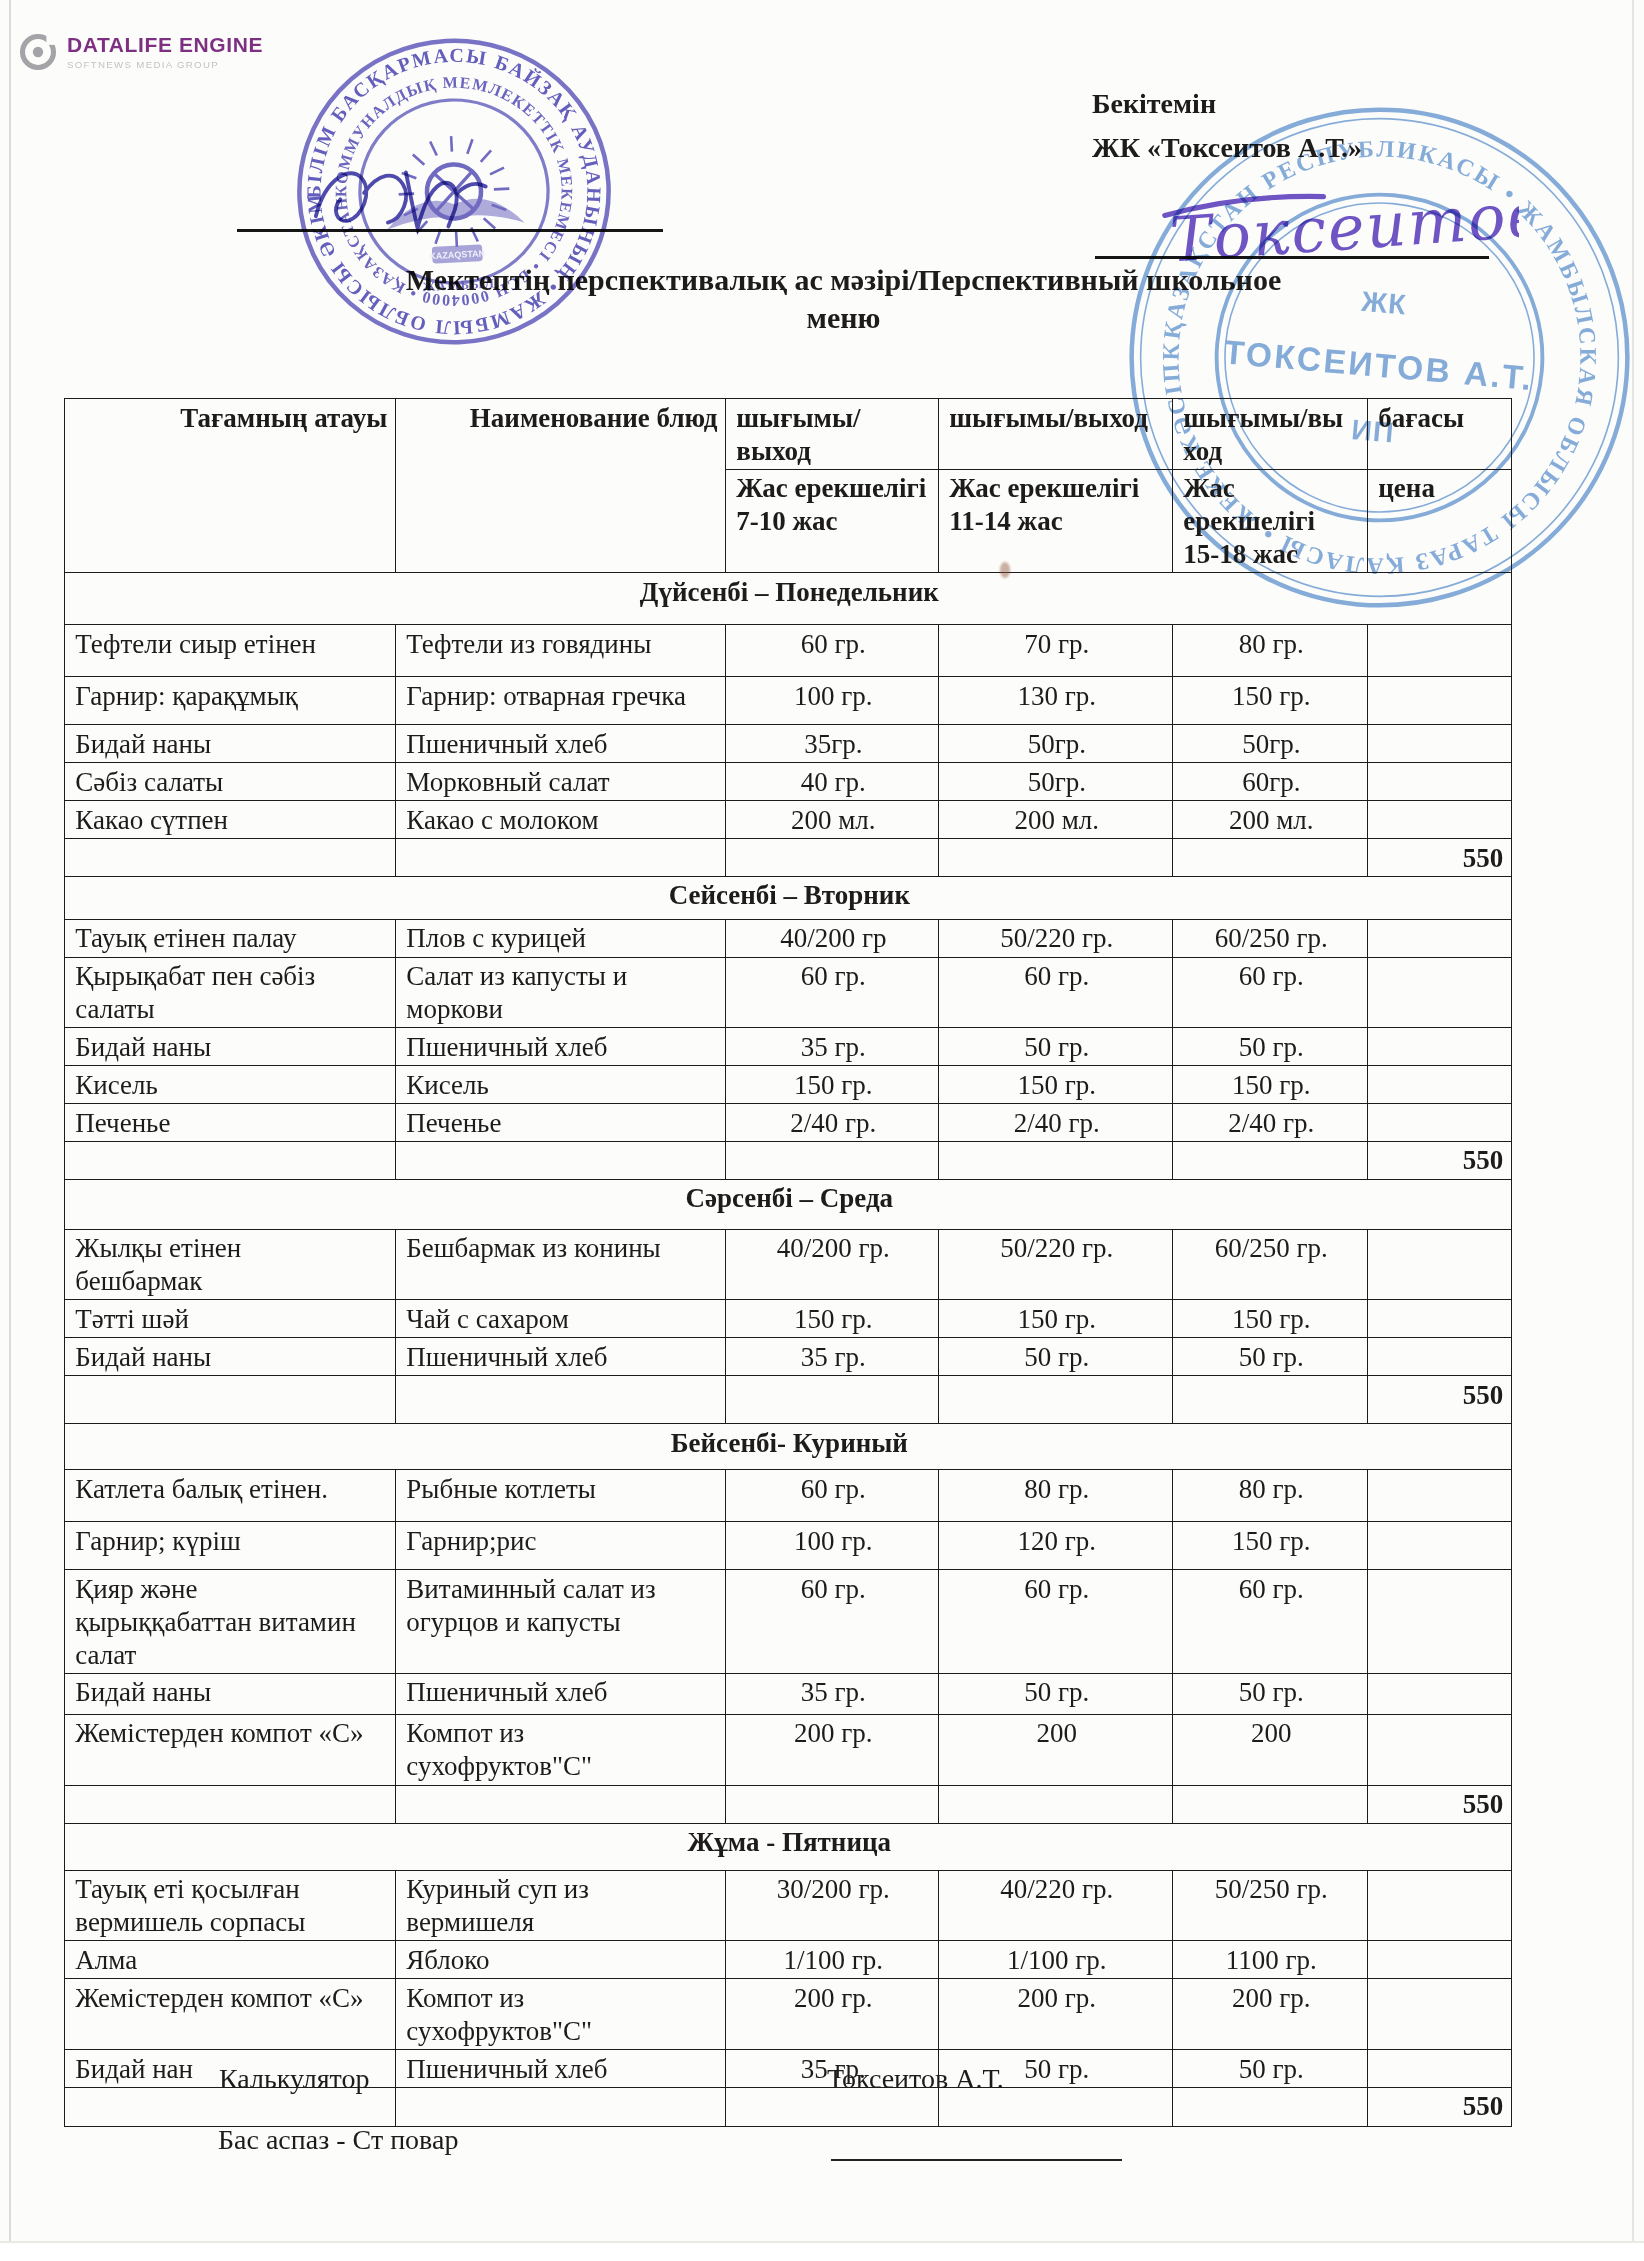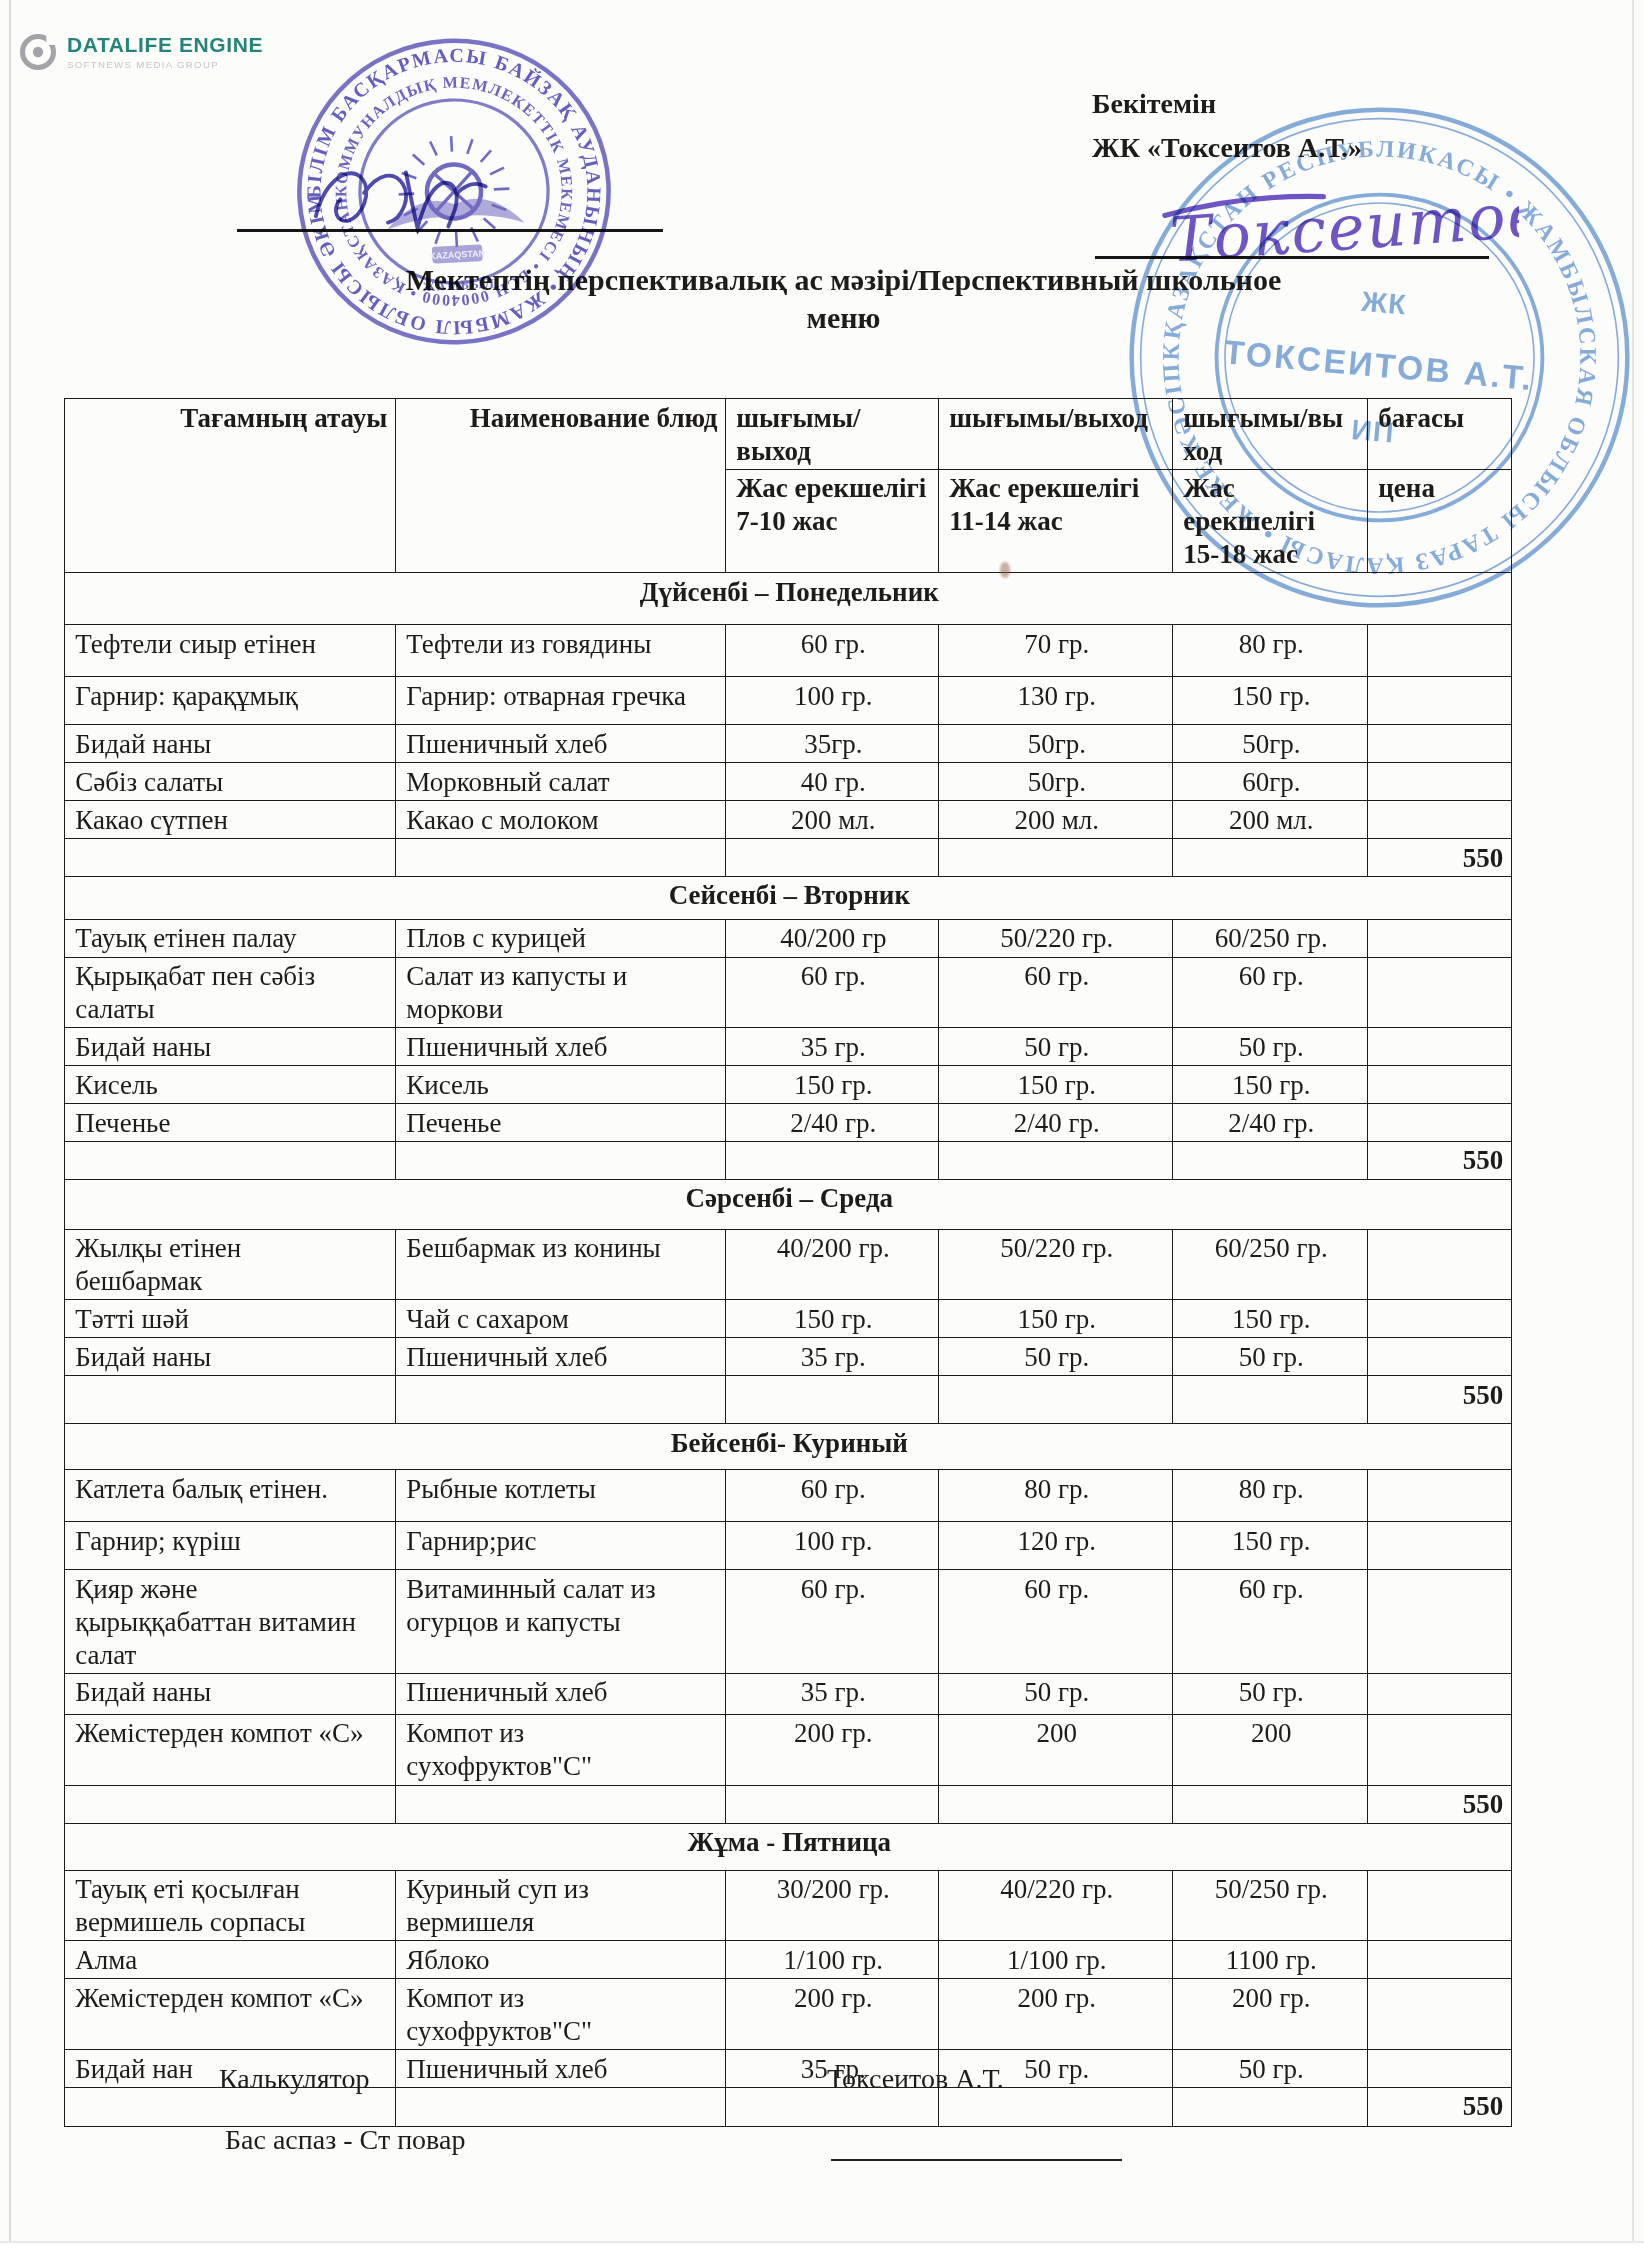--- a/index.html
+++ b/index.html
@@ -9,21 +9,21 @@
   .edge-left{position:absolute;left:9px;top:0;width:1.9px;height:2242px;background:#dcdcd8;}
   .edge-right{position:absolute;left:1632px;top:0;width:1.9px;height:2242px;background:#e4e4e0;}
   .edge-bottom{position:absolute;left:0;top:2241px;width:1644px;height:1.9px;background:#e9e9e5;}
   .below-page{position:absolute;left:0;top:2243px;width:1644px;height:18.7px;background:#ffffff;}
   .speck{position:absolute;left:1000px;top:562px;width:10.3px;height:15.5px;border-radius:50%;
          background:rgba(140,85,55,.45);filter:blur(1.3px);}
 
   
   .watermark{position:absolute;left:18px;top:32px;display:flex;align-items:center;gap:9px;opacity:.9;}
   .wm-text .wm-brand{font-family:"Liberation Sans","DejaVu Sans",sans-serif;font-weight:bold;
-                     font-size:21px;letter-spacing:0.6px;color:#0f766e;line-height:1;}
+                     font-size:21px;letter-spacing:0.6px;color:#701a75;line-height:1;}
   .wm-text .wm-sub{font-family:"Liberation Sans","DejaVu Sans",sans-serif;font-size:9.7px;
                    letter-spacing:1.3px;color:#bcbcc1;margin-top:3.9px;}
 
   
   .approve{position:absolute;font-size:28px;font-weight:bold;line-height:1.0;}
   .approve div{margin-bottom:15.5px;white-space:nowrap;}
   .approve-left{left:235px;top:90px;}
   .approve-right{left:1092px;top:90px;}
   .sig-line{position:absolute;background:#161616;}
   .sig-line.left{left:237px;top:229px;width:426px;height:2.6px;}
@@ -47,21 +47,21 @@
                 padding:2.6px 7.7px 1.3px 10.3px;white-space:pre-line;overflow:hidden;}
   td.hc{font-weight:bold;}
   td.hc-center{text-align:right;padding-top:9px;border-radius:15px;}
   td.c-val{text-align:center;padding-left:2.6px;padding-right:2.6px;padding-top:5.2px;}
   td.c-price{text-align:right;font-weight:bold;padding-right:14px;padding-top:3.9px;}
   td.day-cell{text-align:center;font-weight:bold;font-size:28px;padding-top:10.3px;}
 
   
   .footer-block{position:absolute;font-size:28px;line-height:1;}
   .footer-left1{left:219px;top:2065px;}
-  .footer-left2{left:225px;top:2126px;}
+  .footer-left2{left:218px;top:2126px;}
   .footer-right{left:827px;top:2065px;}
   .footer-line{position:absolute;left:831px;top:2159px;width:291px;height:1.9px;background:#222;}
 </style>
 </head>
 <body>
 
 <div class="page">
 
   <div class="watermark">
     <svg width="40" height="40" viewBox="0 0 62 62">

